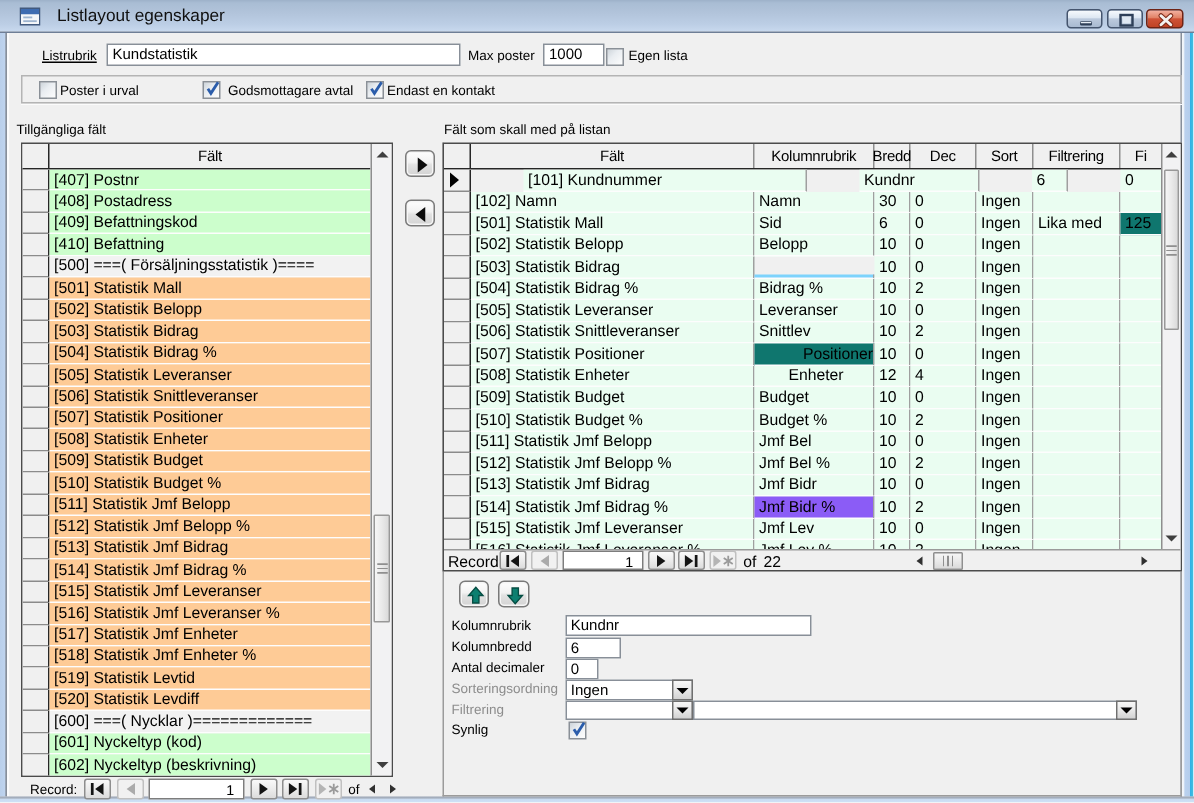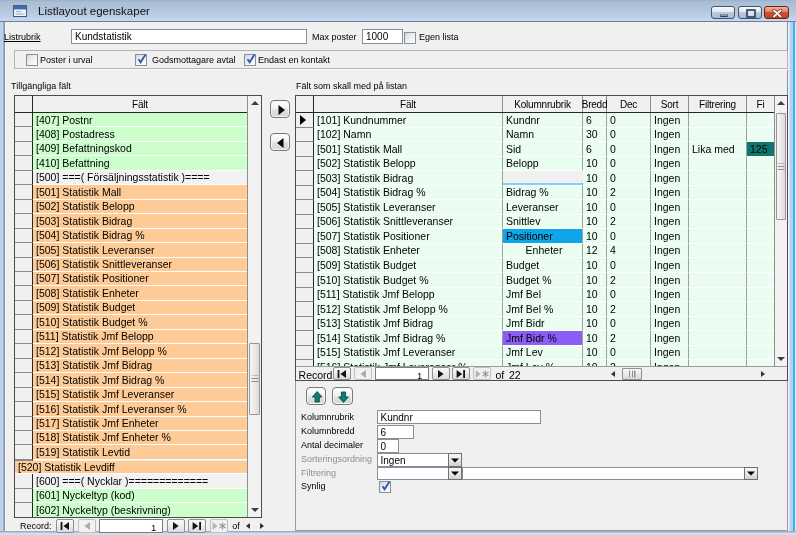--- a/index.html
+++ b/index.html
@@ -117,21 +117,21 @@
       <svg width="25" height="13" viewBox="0 0 25 13">
           <path d="M9 3.5 L15.5 9.5 M15.5 3.5 L9 9.5" stroke="#7e2918" stroke-width="3.4" stroke-linecap="round"></path>
           <path d="M9 3.5 L15.5 9.5 M15.5 3.5 L9 9.5" stroke="#f4f1ef" stroke-width="2" stroke-linecap="round"></path>
         </svg>
     </div>
   </div>
   <div class="frame-left"></div>
   <div class="frame-right"></div>
   <div class="frame-bottom"></div>
 
-  <span class="lbl" style="left:4px;top:32px;text-decoration:underline;">Listrubrik</span>
+  <span class="lbl" style="left:28px;top:32px;text-decoration:underline;">Listrubrik</span>
   <div class="tbx" style="left:71px;top:29px;width:236px;height:15px;">Kundstatistik</div>
   <span class="lbl" style="left:312px;top:32px;">Max poster</span>
   <div class="tbx" style="left:362px;top:29px;width:41px;height:15px;">1000</div>
   <span class="cb" style="left:404px;top:32px;"></span>
   <span class="lbl" style="left:419px;top:32px;">Egen lista</span>
 
   <div class="groove"></div>
   <span class="cb" style="left:26px;top:54px;"></span>
   <span class="lbl" style="left:40px;top:55px;">Poster i urval</span>
   <span class="cb checked" style="left:135px;top:54px;">
@@ -247,21 +247,21 @@
           <div class="dcell" style="flex: 1 1 0%; background: rgb(254, 203, 150); border-right: none;">[517] Statistik Jmf Enheter</div>
         </div>
         <div class="drow" style="height: 14.464px;">
           <div class="dsel"></div>
           <div class="dcell" style="flex: 1 1 0%; background: rgb(254, 203, 150); border-right: none;">[518] Statistik Jmf Enheter %</div>
         </div>
         <div class="drow" style="height: 14.464px;">
           <div class="dsel"></div>
           <div class="dcell" style="flex: 1 1 0%; background: rgb(254, 203, 150); border-right: none;">[519] Statistik Levtid</div>
         </div>
-        <div class="drow" style="height: 14.464px; flex-direction: column;">
+        <div class="drow" style="height: 14.464px;">
           <div class="dsel"></div>
           <div class="dcell" style="flex: 1 1 0%; background: rgb(254, 203, 150); border-right: none;">[520] Statistik Levdiff</div>
         </div>
         <div class="drow" style="height: 14.464px;">
           <div class="dsel"></div>
           <div class="dcell" style="flex: 1 1 0%; background: rgb(242, 242, 242); border-right: none;">[600] ===( Nycklar )=============</div>
         </div>
         <div class="drow" style="height: 14.464px;">
           <div class="dsel"></div>
           <div class="dcell" style="flex: 1 1 0%; background: rgb(204, 254, 204); border-right: none;">[601] Nyckeltyp (kod)</div>
@@ -342,21 +342,21 @@
         <div class="th sel" style="width: 18px; flex: 0 0 auto;"></div>
         <div class="th" style="width: 189px; flex: 0 0 auto;">Fält</div>
         <div class="th" style="width: 80px; flex: 0 0 auto;">Kolumnrubrik</div>
         <div class="th" style="width: 24px; flex: 0 0 auto;">Bredd</div>
         <div class="th" style="width: 44px; flex: 0 0 auto;">Dec</div>
         <div class="th" style="width: 38px; flex: 0 0 auto;">Sort</div>
         <div class="th" style="width: 58px; flex: 0 0 auto;">Filtrering</div>
         <div class="th" style="width: 27px; flex: 0 0 auto; border-right: none;">Fi</div>
       </div>
     <div class="rows" id="right-rows" style="left:0;top:17px;right:13px;bottom:14px;">
-        <div class="drow" style="height: 14.55px;">
+        <div class="drow" style="height: 14.55px; gap: 35px;">
           <div class="dsel">
             <span class="marker"></span>
           </div>
           <div class="dcell" style="width: 189px; flex: 0 0 auto; background: rgb(234, 253, 241);">[101] Kundnummer</div>
           <div class="dcell" style="width: 80px; flex: 0 0 auto; background: rgb(234, 253, 241);">Kundnr</div>
           <div class="dcell" style="width: 24px; flex: 0 0 auto; background: rgb(234, 253, 241);">6</div>
           <div class="dcell" style="width: 44px; flex: 0 0 auto; background: rgb(234, 253, 241);">0</div>
           <div class="dcell" style="width: 38px; flex: 0 0 auto; background: rgb(234, 253, 241);">Ingen</div>
           <div class="dcell" style="width: 58px; flex: 0 0 auto; background: rgb(234, 253, 241);"></div>
           <div class="dcell" style="width: 27px; flex: 0 0 auto; background: rgb(234, 253, 241); border-right: none;"></div>
@@ -427,21 +427,21 @@
           <div class="dcell" style="width: 80px; flex: 0 0 auto; background: rgb(234, 253, 241);">Snittlev</div>
           <div class="dcell" style="width: 24px; flex: 0 0 auto; background: rgb(234, 253, 241);">10</div>
           <div class="dcell" style="width: 44px; flex: 0 0 auto; background: rgb(234, 253, 241);">2</div>
           <div class="dcell" style="width: 38px; flex: 0 0 auto; background: rgb(234, 253, 241);">Ingen</div>
           <div class="dcell" style="width: 58px; flex: 0 0 auto; background: rgb(234, 253, 241);"></div>
           <div class="dcell" style="width: 27px; flex: 0 0 auto; background: rgb(234, 253, 241); border-right: none;"></div>
         </div>
         <div class="drow" style="height: 14.55px;">
           <div class="dsel"></div>
           <div class="dcell" style="width: 189px; flex: 0 0 auto; background: rgb(234, 253, 241);">[507] Statistik Positioner</div>
-          <div class="dcell" style="width: 80px; flex: 0 0 auto; background: #0ea5e9;">Positioner</div>
+          <div class="dcell" style="width: 80px; flex: 0 0 auto; background: #0f766e; text-align: right;">Positioner</div>
           <div class="dcell" style="width: 24px; flex: 0 0 auto; background: rgb(234, 253, 241);">10</div>
           <div class="dcell" style="width: 44px; flex: 0 0 auto; background: rgb(234, 253, 241);">0</div>
           <div class="dcell" style="width: 38px; flex: 0 0 auto; background: rgb(234, 253, 241);">Ingen</div>
           <div class="dcell" style="width: 58px; flex: 0 0 auto; background: rgb(234, 253, 241);"></div>
           <div class="dcell" style="width: 27px; flex: 0 0 auto; background: rgb(234, 253, 241); border-right: none;"></div>
         </div>
         <div class="drow" style="height: 14.55px;">
           <div class="dsel"></div>
           <div class="dcell" style="width: 189px; flex: 0 0 auto; background: rgb(234, 253, 241);">[508] Statistik Enheter</div>
           <div class="dcell" style="width: 80px; flex: 0 0 auto; background: rgb(234, 253, 241); text-align: center;">Enheter</div>

